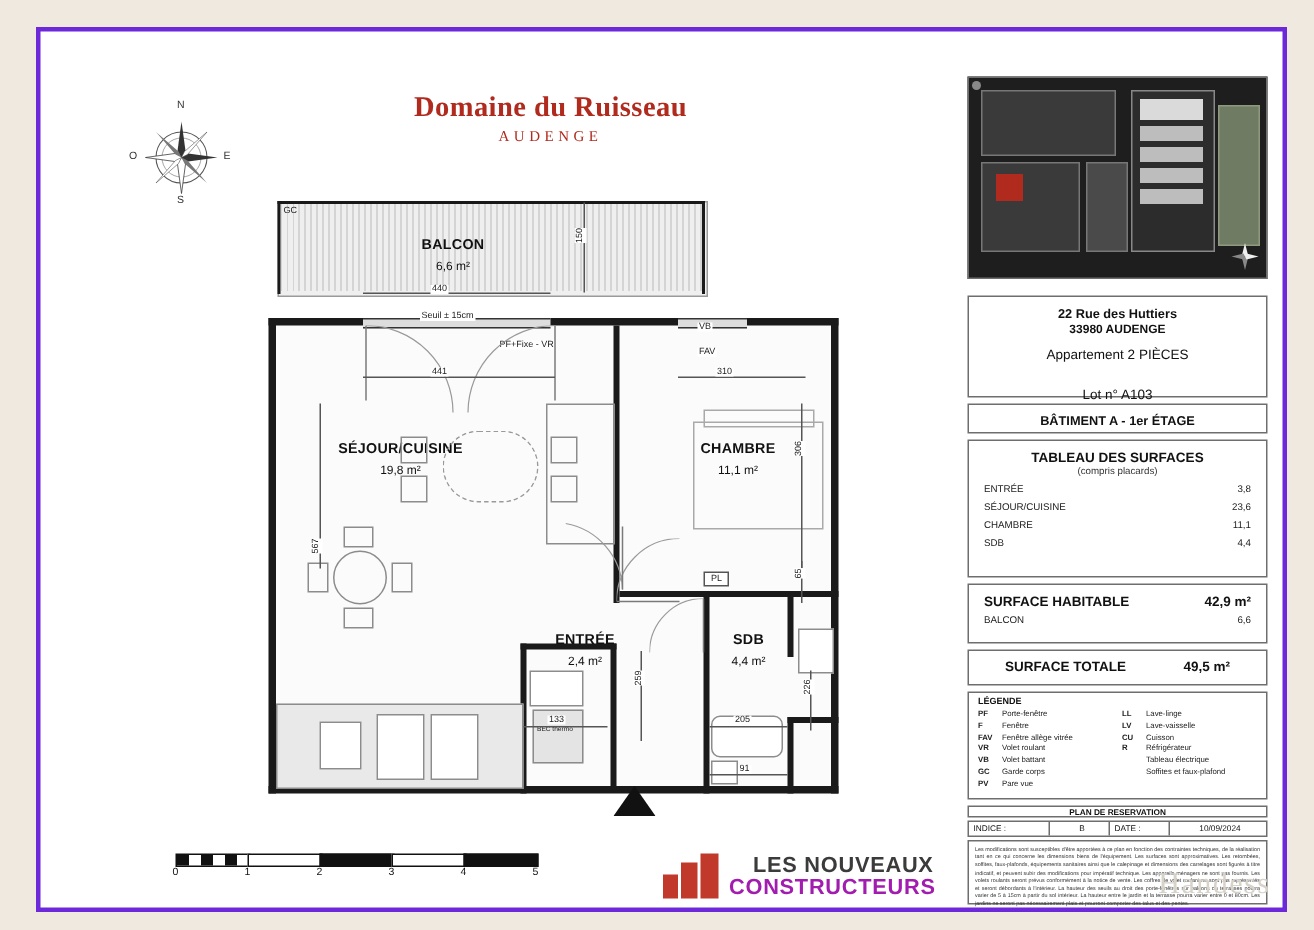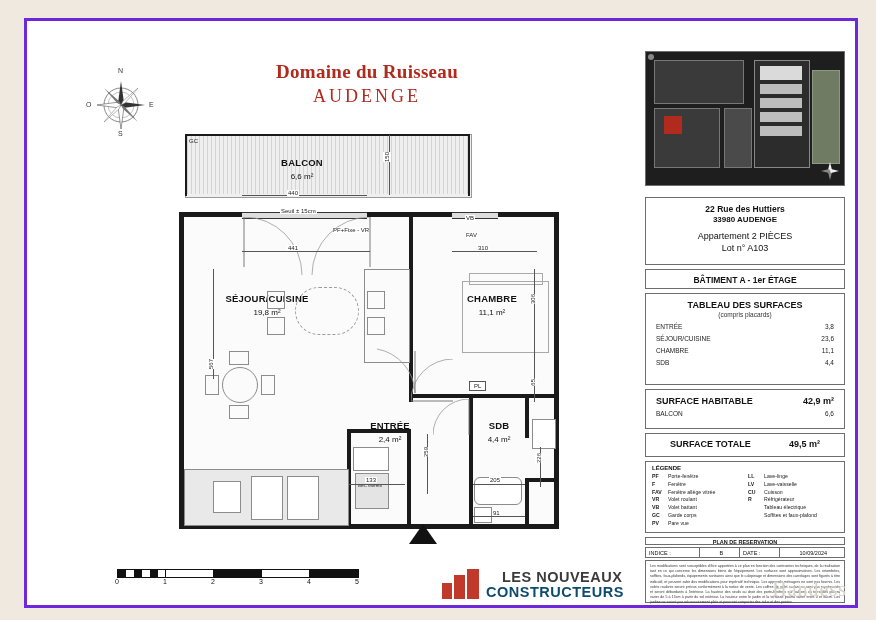--- a/index.html
+++ b/index.html
@@ -11,21 +11,21 @@
   }
   #page{position:relative;width:876px;height:620px;background:#efe9df;}
   .sheet{
     position:absolute;left:24px;top:18px;width:828px;height:584px;
     background:#ffffff;border:3px solid #6d28d9;
   }
   
   .plan-area{position:absolute;left:10px;top:8px;width:600px;height:566px;}
   .title-block{position:absolute;left:180px;top:32px;width:300px;text-align:center;}
   .title-main{font-family:"Liberation Serif",serif;color:#b02a1e;font-size:19px;font-weight:bold;letter-spacing:.3px;}
-  .title-sub{font-family:"Liberation Serif",serif;color:#b02a1e;font-size:18px;letter-spacing:3px;margin-top:3px;}
+  .title-sub{font-family:"Liberation Serif",serif;color:#b02a1e;font-size:10px;letter-spacing:3px;margin-top:3px;}
 
   
   .compass{position:absolute;left:48px;top:38px;width:72px;height:72px;}
   .compass .lbl{position:absolute;font-size:7px;color:#333;}
 
   
   .wall{position:absolute;background:#1a1a1a;}
   .thin{position:absolute;background:#555;}
   .room-lbl{position:absolute;text-align:center;font-size:9px;color:#111;line-height:1.35;}
   .room-lbl b{font-size:9.5px;letter-spacing:.2px;}
@@ -46,32 +46,32 @@
   
   .scalebar{position:absolute;left:80px;top:540px;width:250px;height:22px;}
   .scalebar .seg{position:absolute;top:0;height:7px;border:1px solid #111;}
   .scalebar .num{position:absolute;top:9px;font-size:7px;color:#111;}
 
   
   .logo{position:absolute;left:405px;top:540px;width:185px;height:34px;}
   .logo .blocks{position:absolute;left:0;top:0;width:38px;height:30px;}
   .logo .b{position:absolute;background:#c0392b;}
   .logo .t1{position:absolute;left:60px;top:0px;font-size:14.5px;font-weight:bold;color:#3b3b3b;letter-spacing:.5px;}
-  .logo .t2{position:absolute;left:44px;top:15px;font-size:14.5px;font-weight:bold;color:#0c4a6e;letter-spacing:.5px;}
+  .logo .t2{position:absolute;left:44px;top:15px;font-size:14.5px;font-weight:bold;color:#a21caf;letter-spacing:.5px;}
 
   
   .side{position:absolute;left:618px;top:8px;width:200px;height:566px;}
   .box{position:absolute;left:0;border:1px solid #6e6e6e;background:#fff;box-sizing:border-box;}
   .sitemap{top:22px;height:135px;width:200px;background:#1e1e1e;overflow:hidden;}
   .sm-shape{position:absolute;}
   .addr{top:168px;width:200px;height:68px;text-align:center;padding-top:6px;}
   .addr .l1{font-size:8.5px;font-weight:bold;color:#111;}
   .addr .l2{font-size:8px;font-weight:bold;color:#111;margin-top:1px;}
   .addr .l3{font-size:9px;color:#111;margin-top:7px;}
-  .addr .l4{font-size:9px;color:#111;margin-top:2px;}
+  .addr .l4{font-size:9px;color:#111;margin-top:17px;}
   .etage{top:240px;width:200px;height:20px;text-align:center;line-height:20px;font-size:8.5px;font-weight:bold;color:#111;}
   .surfaces{top:264px;width:200px;height:92px;padding:6px 10px;box-sizing:border-box;}
   .surfaces .h{text-align:center;font-size:9px;font-weight:bold;color:#111;}
   .surfaces .hs{text-align:center;font-size:6.5px;color:#333;margin-top:1px;}
   .srow{display:flex;justify-content:space-between;font-size:6.5px;color:#222;margin-top:5px;}
   .hab{top:360px;width:200px;height:40px;padding:6px 10px;box-sizing:border-box;}
   .hab .r1{display:flex;justify-content:space-between;font-size:9px;font-weight:bold;color:#111;}
   .hab .r2{display:flex;justify-content:space-between;font-size:6.5px;color:#222;margin-top:4px;}
   .tot{top:404px;width:200px;height:24px;padding:5px 24px;box-sizing:border-box;}
   .tot .r1{display:flex;justify-content:space-between;font-size:9px;font-weight:bold;color:#111;}

